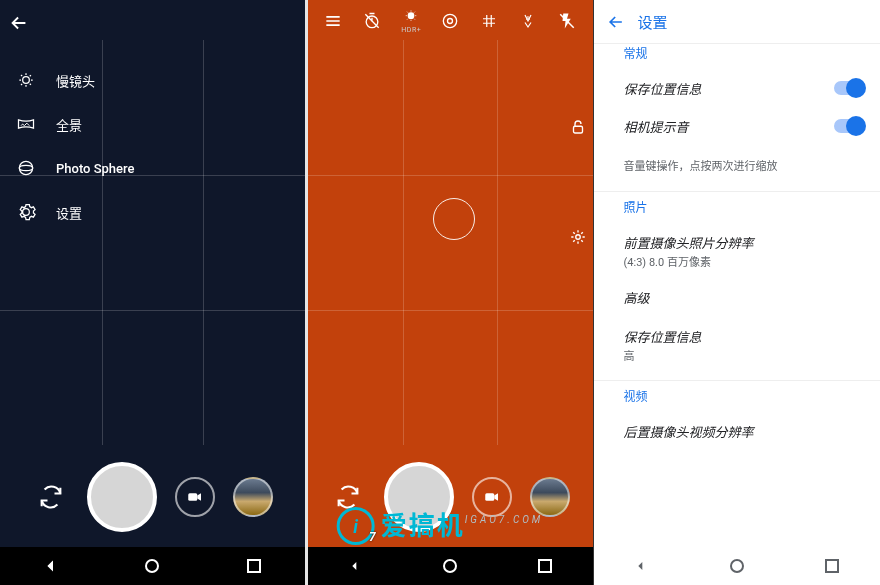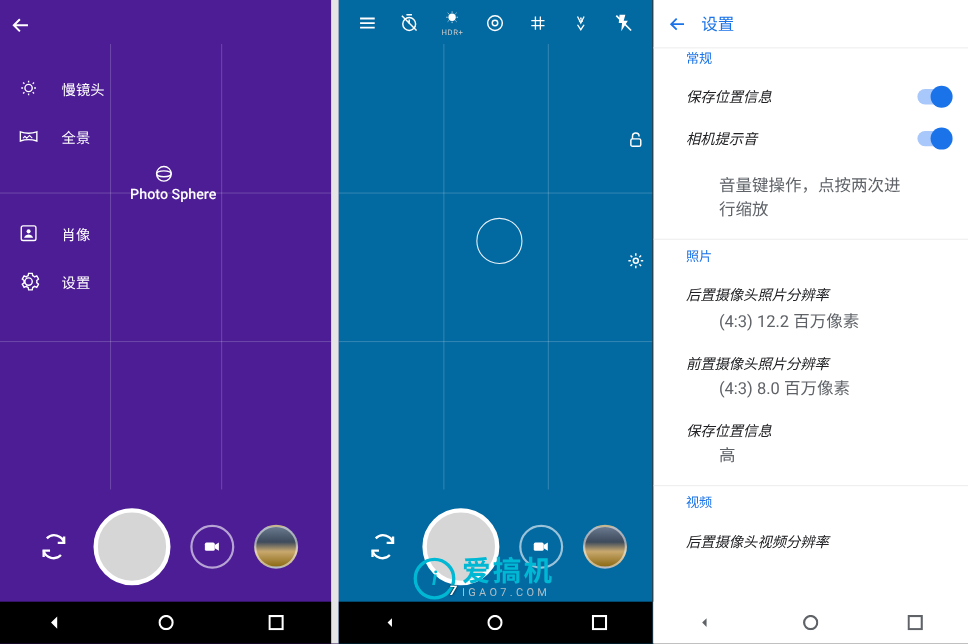--- a/index.html
+++ b/index.html
@@ -1,34 +1,34 @@
 <!DOCTYPE html>
 <html><head>
 <meta charset="utf-8">
 <style>
   * { margin: 0; padding: 0; box-sizing: border-box; }
   body { font-family: -apple-system, "Segoe UI", Roboto, "Helvetica Neue", Arial, "Noto Sans CJK SC", sans-serif; background: #000; width: 880px; height: 585px; overflow: hidden; position: relative; }
   .panels { display: flex; width: 100%; height: 100%; }
   .panel { position: relative; height: 100%; }
-  .panel1 { width: 316px; background: #4c1d95; border-right: 7px solid #e5e5e5; }
-  .panel2 { width: 293px; background: #0369a1; border-right: 1px solid #333; }
+  .panel1 { width: 316px; background: #0f172a; border-right: 3px solid #e5e5e5; }
+  .panel2 { width: 293px; background: #c2410c; border-right: 1px solid #333; }
   .panel3 { width: 294px; background: #fff; }
 
   
   .grid { position: absolute; top: 40px; left: 0; right: 0; bottom: 140px; }
   .grid .vline, .grid .hline { position: absolute; background: rgba(255,255,255,0.18); }
   .grid .vline { width: 1px; top: 0; bottom: 0; }
   .grid .hline { height: 1px; left: 0; right: 0; }
 
   
   .p1-header { position: absolute; top: 6px; left: 2px; padding: 6px; color: #fff; }
   .menu-list { position: absolute; top: 58px; left: 0; right: 0; }
   .menu-item { display: flex; align-items: center; height: 44px; padding-left: 14px; color: #fff; font-size: 13px; }
   .menu-item .mi-icon { width: 24px; height: 24px; display: flex; align-items: center; justify-content: center; margin-right: 18px; }
-  .menu-item.active { font-weight: 500; flex-direction: column; }
+  .menu-item.active { font-weight: 500; }
 
   
   .p2-header { position: absolute; top: 4px; left: 0; right: 0; height: 34px; display: flex; align-items: center; justify-content: space-around; padding: 0 6px; }
   .p2-header .top-icon { width: 26px; height: 26px; display: flex; align-items: center; justify-content: center; color: #fff; }
   .hdr-label { font-size: 7px; color: #ccc; margin-top: 1px; text-align: center; letter-spacing: 0.5px; }
   .focus-ring { position: absolute; width: 42px; height: 42px; border: 1.5px solid rgba(255,255,255,0.9); border-radius: 50%; top: 198px; left: 125px; }
   .side-lock { position: absolute; right: 6px; top: 118px; color: #fff; }
   .side-gear { position: absolute; right: 6px; top: 228px; color: #fff; }
 
   
@@ -44,32 +44,32 @@
   .nav-btn { width: 20px; height: 20px; display: flex; align-items: center; justify-content: center; }
 
   
   .p3-header { height: 44px; display: flex; align-items: center; border-bottom: 1px solid #eee; }
   .p3-back { width: 44px; display: flex; align-items: center; justify-content: center; color: #1a73e8; }
   .p3-title { color: #1a73e8; font-size: 15px; }
   .p3-body { position: absolute; top: 44px; left: 0; right: 0; bottom: 38px; overflow: hidden; padding: 0 16px 0 30px; }
   .sec-hdr { color: #1a73e8; font-size: 12px; font-weight: 400; margin-top: 0; margin-bottom: 10px; }
   .row { position: relative; padding: 10px 36px 10px 0; }
   .row .row-title { color: #202124; font-size: 13px; line-height: 1.4; font-style: italic; }
-  .row .row-sub { color: #5f6368; font-size: 15px; margin-top: 2px; line-height: 1.4; margin-left: 30px; }
+  .row .row-sub { color: #5f6368; font-size: 11px; margin-top: 2px; line-height: 1.4; }
   .toggle { position: absolute; right: 0; top: 10px; width: 30px; height: 14px; border-radius: 7px; background: #a8c7fa; }
   .toggle::after { content: ""; position: absolute; right: -2px; top: -3px; width: 20px; height: 20px; border-radius: 50%; background: #1a73e8; }
   .divider { height: 1px; background: #eee; margin: 6px -16px 6px -30px; }
 
   
   .watermark { position: absolute; bottom: 40px; left: 50%; transform: translateX(-50%); display: flex; align-items: center; gap: 6px; color: #00b8d4; z-index: 50; pointer-events: none; }
   .wm-circle { width: 38px; height: 38px; border: 3px solid #00b8d4; border-radius: 50%; display: flex; align-items: center; justify-content: center; font-weight: 700; font-style: italic; font-size: 18px; position: relative; color: #00b8d4; }
   .wm-circle .g7 { position: absolute; right: -4px; bottom: -2px; font-size: 12px; color: #fff; text-shadow: 0 0 2px #000; }
-  .wm-text { display: flex; flex-direction: column; line-height: 1; }
+  .wm-text { display: flex; flex-direction: row; line-height: 1; }
   .wm-cn { font-size: 26px; font-weight: 700; color: #00b8d4; letter-spacing: 2px; }
-  .wm-en { font-size: 10px; color: #b0bec5; letter-spacing: 3px; margin-top: 2px; }
+  .wm-en { font-size: 10px; color: #b0bec5; letter-spacing: 3px; margin-top: 2px; font-style: italic; }
 
   svg { display: block; }
 </style>
 </head>
 <body>
 
 <div class="panels">
 
   <div class="panel panel1">
     <div class="grid">
@@ -107,30 +107,20 @@
           <svg width="20" height="20" viewBox="0 0 24 24" fill="none" stroke="#fff" stroke-width="1.5">
               <circle cx="12" cy="12" r="8"></circle>
               <ellipse cx="12" cy="12" rx="8" ry="3.2"></ellipse>
             </svg>
         </span>
         <span>Photo Sphere</span>
       </div>
       <div class="menu-item">
         <span class="mi-icon">
           <svg width="20" height="20" viewBox="0 0 24 24" fill="#fff">
-              <rect x="4" y="4" width="16" height="16" rx="2" fill="none" stroke="#fff" stroke-width="1.5"></rect>
-              <circle cx="12" cy="10" r="2.2"></circle>
-              <path d="M7 17c1-2.5 3-3.5 5-3.5s4 1 5 3.5"></path>
-            </svg>
-        </span>
-        <span>肖像</span>
-      </div>
-      <div class="menu-item">
-        <span class="mi-icon">
-          <svg width="20" height="20" viewBox="0 0 24 24" fill="#fff">
               <path d="M12 8a4 4 0 100 8 4 4 0 000-8zm9 4a7 7 0 00-.1-1.2l2-1.6-2-3.4-2.4 1a7 7 0 00-2-1.2L16 3h-4l-.5 2.6a7 7 0 00-2 1.2l-2.4-1-2 3.4 2 1.6A7 7 0 007 12c0 .4 0 .8.1 1.2l-2 1.6 2 3.4 2.4-1a7 7 0 002 1.2L12 21h4l.5-2.6a7 7 0 002-1.2l2.4 1 2-3.4-2-1.6c.1-.4.1-.8.1-1.2z" fill="none" stroke="#fff" stroke-width="1.5"></path>
             </svg>
         </span>
         <span>设置</span>
       </div>
     </div>
 
     <div class="bottom-bar">
       <div class="switch-cam">
         <svg width="28" height="28" viewBox="0 0 24 24" fill="none" stroke="#fff" stroke-width="1.8">
@@ -287,26 +277,25 @@
         <div class="row-title">相机提示音</div>
         <div class="toggle"></div>
       </div>
       <div class="row">
         <div class="row-sub">音量键操作，点按两次进行缩放</div>
       </div>
       <div class="divider"></div>
 
       <div class="sec-hdr">照片</div>
       <div class="row">
-        <div class="row-title">后置摄像头照片分辨率</div>
-        <div class="row-sub">(4:3) 12.2 百万像素</div>
-      </div>
-      <div class="row">
         <div class="row-title">前置摄像头照片分辨率</div>
         <div class="row-sub">(4:3) 8.0 百万像素</div>
+      </div>
+      <div class="row">
+        <div class="row-title">高级</div>
       </div>
       <div class="row">
         <div class="row-title">保存位置信息</div>
         <div class="row-sub">高</div>
       </div>
       <div class="divider"></div>
 
       <div class="sec-hdr">视频</div>
       <div class="row">
         <div class="row-title">后置摄像头视频分辨率</div>

